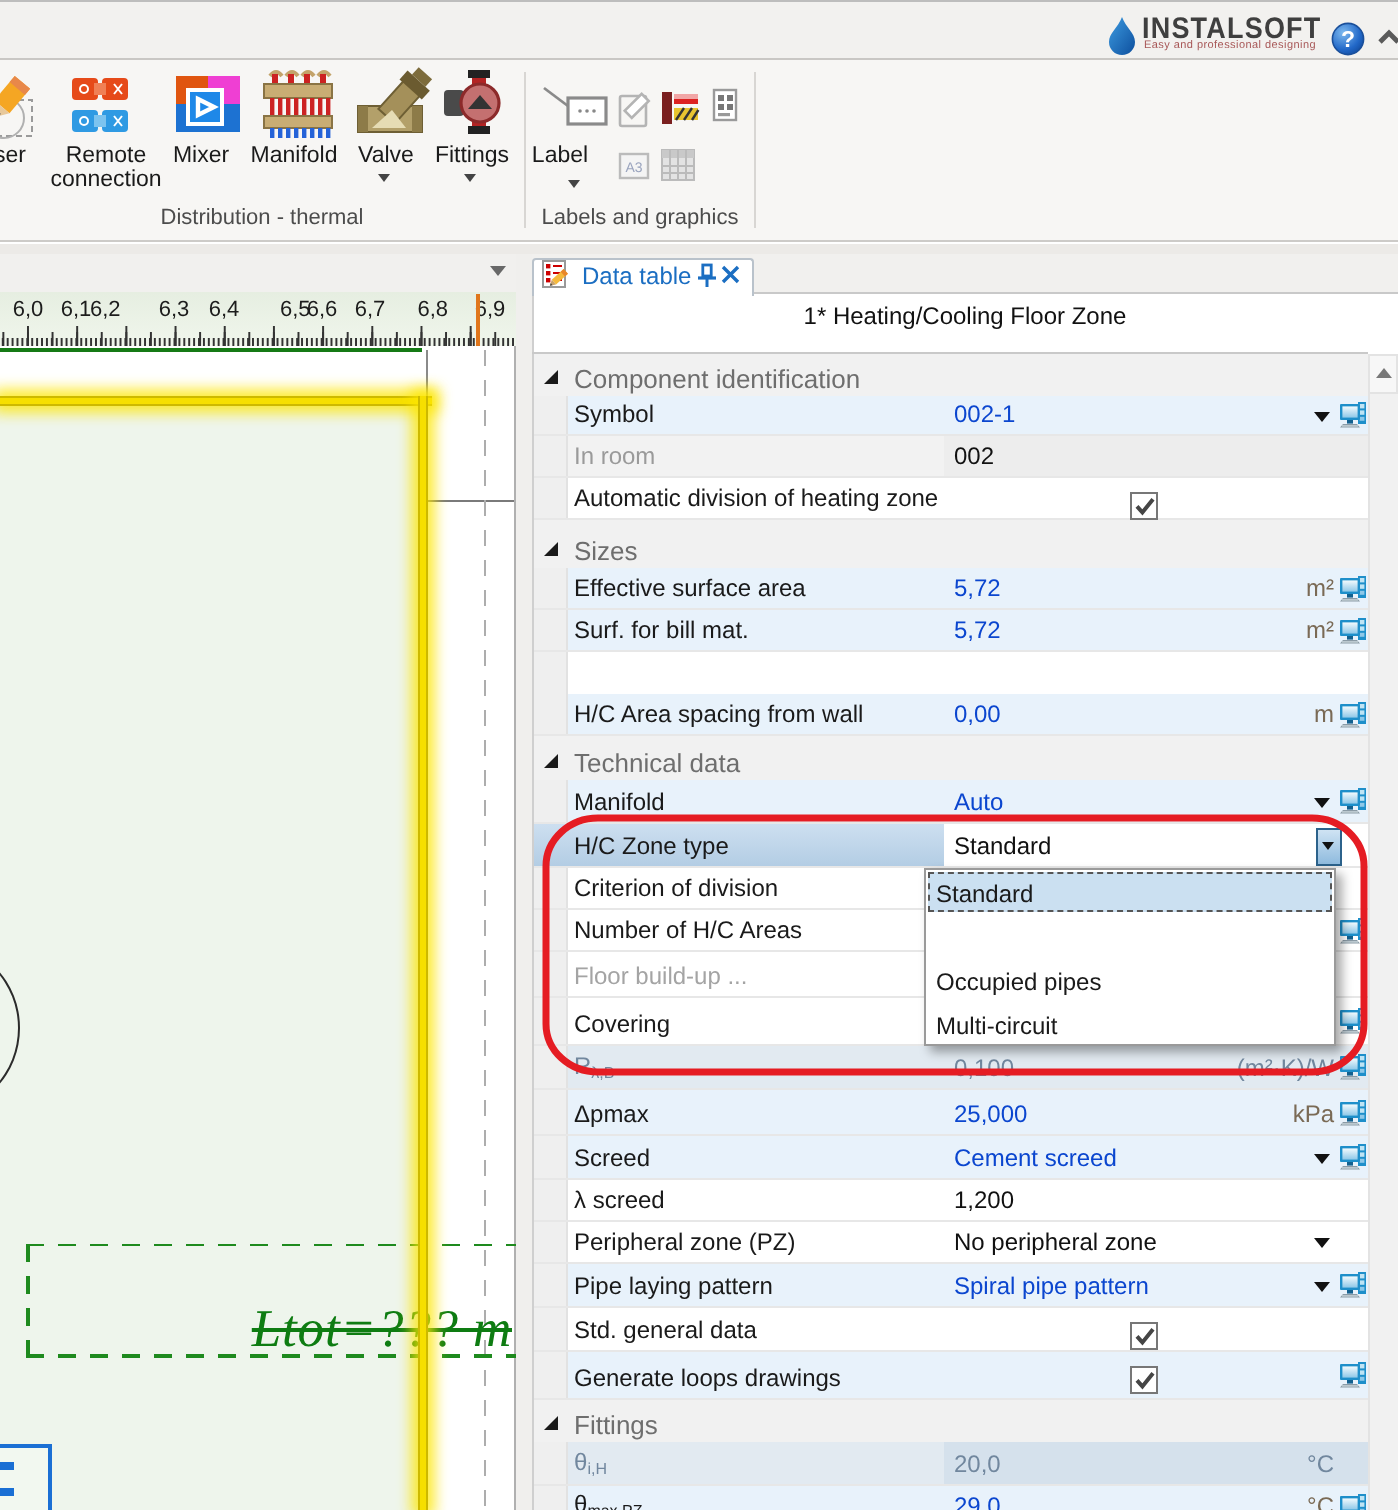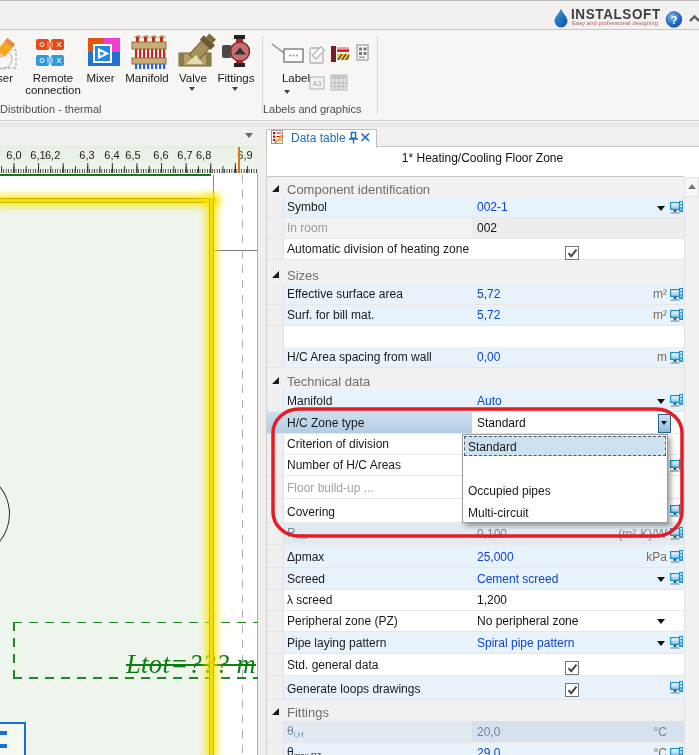--- a/index.html
+++ b/index.html
@@ -1,20 +1,20 @@
 <!DOCTYPE html>
 <html><head><meta charset="utf-8"><style>
 *{margin:0;padding:0;box-sizing:border-box}
 html,body{width:699px;height:755px;overflow:hidden}
 body{position:relative;font-family:"Liberation Sans",sans-serif;font-size:11.5px;color:#1a1a1a;background:#fff}
 .abs{position:absolute}
 
 #topband{left:0;top:0;width:699px;height:30px;background:#f2f1ef;border-top:1px solid #bdbdbd;border-bottom:1px solid #c9c7c4}
 #ribbon{left:0;top:30px;width:699px;height:91px;background:#f7f6f4;border-bottom:1px solid #cdcbc8}
-.glabel{top:72px;font-size:11px;color:#4c4c4c;}
+.glabel{top:72px;font-size:11px;color:#4c4c4c;text-align:center}
 .blabel{top:72px;font-size:11.5px;color:#1a1a1a;text-align:center;line-height:12px}
 .dArr{width:0;height:0;border-left:3.5px solid transparent;border-right:3.5px solid transparent;border-top:4px solid #444}
 .vsep{top:4px;width:1px;height:78px;background:#d8d6d3}
 
 #gap{left:0;top:122px;width:699px;height:5px;background:#eceae7}
 #lpane{left:0;top:127px;width:296px;height:628px;background:#fff;overflow:hidden}
 #lhead{left:0;top:0;width:258px;height:19px;background:#f1f0ee}
 #ruler{left:0;top:19px;width:258px;height:27px;background:linear-gradient(#e6eee1,#f0f6ec)}
 .rnum{top:3px;font-size:11px;color:#1c1c1c}
 #rpane{left:266px;top:127px;width:433px;height:628px;background:#fff;border-left:1px solid #cfcfcf}
@@ -164,21 +164,21 @@
   <rect x="331" y="42" width="16" height="4" fill="#c9c9c9"></rect>
   <path d="M335 42v15M339 42v15M343 42v15M331 50h16M331 53.5h16" stroke="#bbb" stroke-width="1"></path>
  </g>
 </svg>
 <div class="abs blabel" style="left:-10px;width:30px">ser</div>
 <div class="abs blabel" style="left:22px;width:62px">Remote connection</div>
 <div class="abs blabel" style="left:78px;width:45px">Mixer</div>
 <div class="abs blabel" style="left:117px;width:60px">Manifold</div>
 <div class="abs blabel" style="left:168px;width:50px">Valve</div>
 <div class="abs blabel" style="left:210px;width:52px">Fittings</div>
-<div class="abs blabel" style="left:272px;width:48px">Label</div>
+<div class="abs blabel" style="left:256px;width:48px">Label</div>
 <div class="abs dArr" style="left:189px;top:87px"></div>
 <div class="abs dArr" style="left:232px;top:87px"></div>
 <div class="abs dArr" style="left:284px;top:90px"></div>
 <div class="abs glabel" style="left:0;top:103px;width:262px">Distribution - thermal</div>
 <div class="abs glabel" style="left:263px;top:103px;width:114px">Labels and graphics</div>
 <div class="abs vsep" style="left:262px;top:36px"></div>
 <div class="abs vsep" style="left:377px;top:36px"></div>
 
 <svg class="abs" style="left:550px;top:7px" width="149px" height="22">
  <defs>
@@ -202,24 +202,24 @@
 <div class="abs" id="gap"></div>
 <div class="abs" id="lpane">
  <div class="abs" id="lhead"></div>
  <div class="abs" style="left:245px;top:6px;width:0;height:0;border-left:4.5px solid transparent;border-right:4.5px solid transparent;border-top:5px solid #686868"></div>
  <div class="abs" id="ruler">
   <span class="abs rnum" style="left:0px;width:28px;text-align:center">6,0</span>
   <span class="abs rnum" style="left:24px;width:28px;text-align:center">6,1</span>
   <span class="abs rnum" style="left:45px;width:28px;text-align:left">6,2</span>
   <span class="abs rnum" style="left:73px;width:28px;text-align:center">6,3</span>
   <span class="abs rnum" style="left:98px;width:28px;text-align:center">6,4</span>
-  <span class="abs rnum" style="left:119px;width:28px;text-align:center">6,5</span>
+  <span class="abs rnum" style="left:140px;width:28px;">6,5</span>
   <span class="abs rnum" style="left:147px;width:28px;text-align:center">6,6</span>
   <span class="abs rnum" style="left:171px;width:28px;text-align:center">6,7</span>
-  <span class="abs rnum" style="left:196px;width:28px;text-align:left">6,8</span>
+  <span class="abs rnum" style="left:196px;width:28px;text-align:right">6,8</span>
   <span class="abs rnum" style="left:231px;width:28px;text-align:center">6,9</span>
   <div class="abs" style="left:0;bottom:0;width:258px;height:10px;background-image:linear-gradient(90deg,#333 0 1px,transparent 1px),linear-gradient(90deg,#333 0 1px,transparent 1px),linear-gradient(90deg,#333 0 1px,transparent 1px);background-size:24.6px 10px,12.3px 7px,2.46px 4px;background-position:13.5px bottom,1.2px bottom,0.9px bottom;background-repeat:repeat-x"></div>
   <div class="abs" style="left:238px;top:1px;width:1.5px;height:26px;background:#e0761c"></div>
  </div>
 
  <div class="abs" style="left:0;top:46px;width:258px;height:582px;background:#fff;overflow:hidden">
   <div class="abs" style="left:0;top:28px;width:212px;height:554px;background:#eef5ec"></div>
   <div class="abs" style="left:0;top:0.5px;width:211px;height:2px;background:#157a15"></div>
   <div class="abs" style="left:213px;top:2px;width:1px;height:26px;background:#8a8a8a"></div>
   <div class="abs" style="left:213px;top:77px;width:45px;height:1px;background:#7a7a7a"></div>

